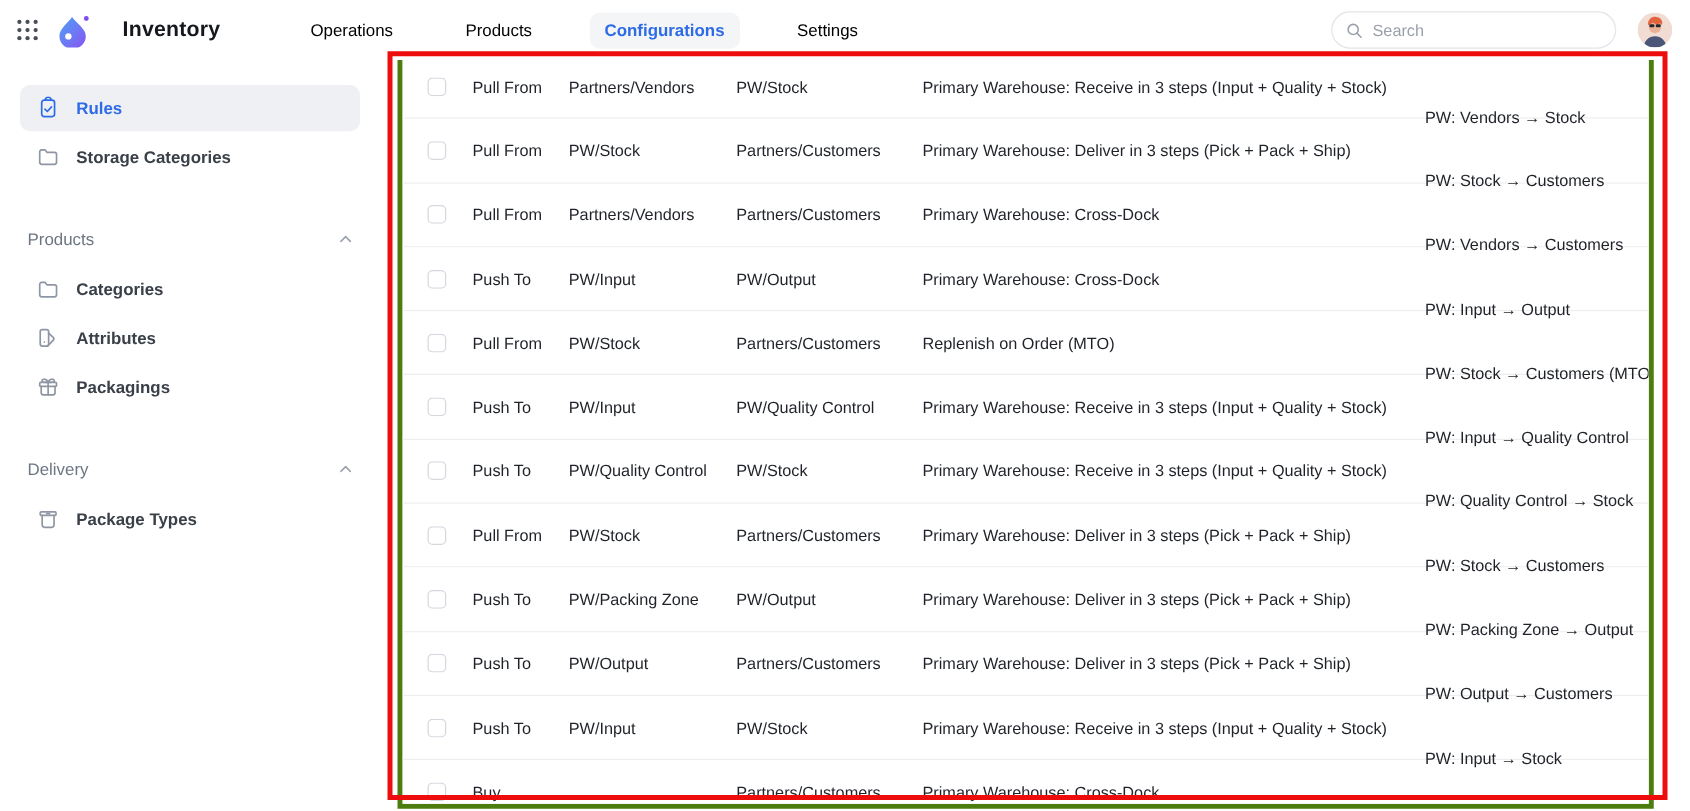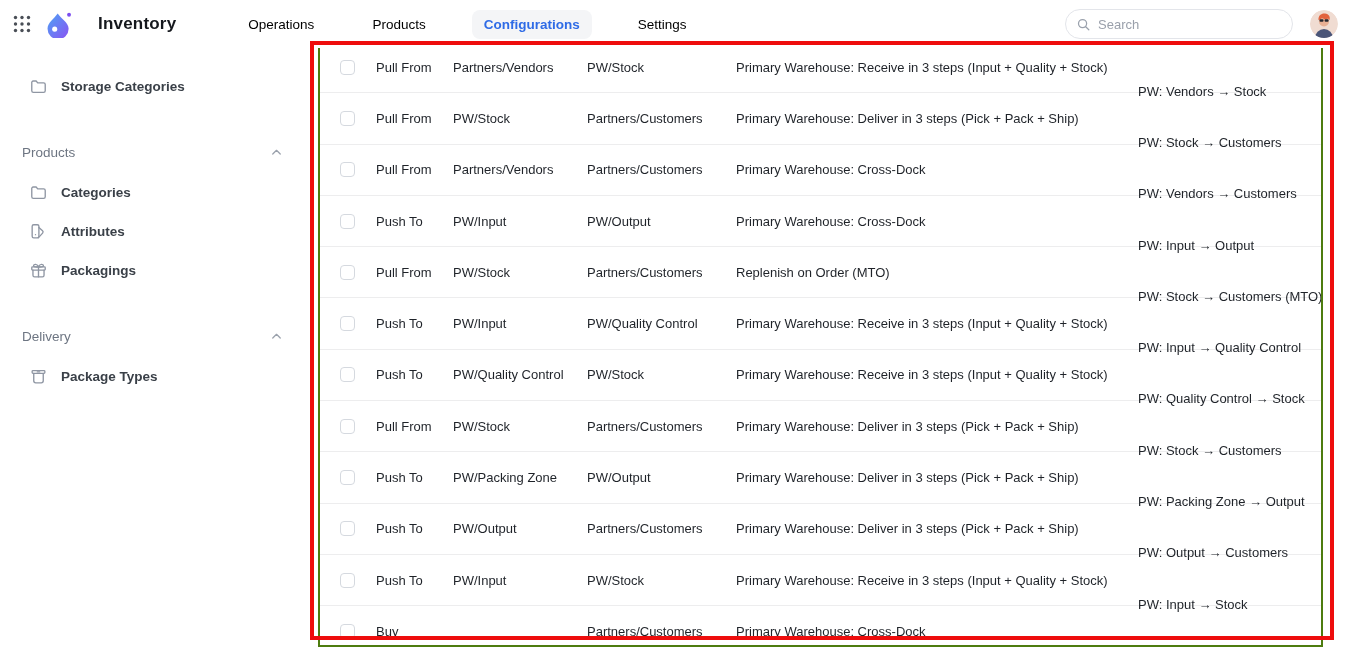--- a/index.html
+++ b/index.html
@@ -31,21 +31,21 @@
   .side-item.active .lbl { color:#2e6be6; }
   .side-item .ico { width:20px; height:20px; display:flex; align-items:center; justify-content:center; color:#8f96a3; }
   .side-item.active .ico { color:#2e6be6; }
   .side-section { display:flex; align-items:center; justify-content:space-between;
                   margin:40px 4px 14px 6px; cursor:pointer; }
   .side-section .sec-lbl { font-size:13.5px; color:#6d7582; font-weight:500; }
   .side-section .chev { color:#9aa1ac; display:flex; }
 
   
   .table { position:absolute; top:40px; left:318px; width:1005px; height:607px;
-           background:#fff; border:2px solid #4d7c0f; overflow:hidden; z-index:1; }
+           background:#fff; border:4px solid #4d7c0f; overflow:hidden; z-index:1; }
   .trow { display:flex; align-items:center; height:51.3px; border-bottom:1px solid #ededee;
           font-size:13px; color:#1f2329; cursor:pointer; background:#fff; }
   .cell { white-space:nowrap; overflow:hidden; }
   .c-cb { width:56px; flex:none; display:flex; }
   .checkbox { width:15px; height:15px; border:1px solid #d5d9df; border-radius:4px; margin-left:20px; background:#fff; }
   .c-action { width:77px; flex:none; }
   .c-src    { width:134px; flex:none; }
   .c-dst    { width:149px; flex:none; }
   .c-route  { width:402px; flex:none; }
   .c-rule   { flex:1;margin-top:48px; }
@@ -108,20 +108,30 @@
       <path d="M5 28 a9 9 0 0 1 18 0 Z" fill="#4a5578"></path>
       <circle cx="14" cy="11.5" r="5" fill="#e8b094"></circle>
       <path d="M8.5 10 C 8 5 12 3 15 3.5 C 19 4 20.5 7 19.5 10 L18 8.5 L15.5 9.5 L12 8 L9.8 9.8 Z" fill="#e2633e"></path>
       <rect x="9.5" y="9.3" width="4" height="2.4" rx="1" fill="#23262e"></rect>
       <rect x="14.6" y="9.3" width="4" height="2.4" rx="1" fill="#23262e"></rect>
     </svg>
   </div>
 </div>
 
 <div class="sidebar">
+  <div class="side-item active">
+    <span class="ico">
+      <svg width="19" height="19" viewBox="0 0 24 24" fill="none" stroke="currentColor" stroke-width="1.7" stroke-linecap="round" stroke-linejoin="round">
+        <rect x="5.5" y="4" width="13" height="16.5" rx="2.5"></rect>
+        <path d="M9 4 a3 3 0 0 1 6 0"></path>
+        <path d="M8.8 13 l2.4 2.4 4.2-4.6"></path>
+      </svg>
+    </span>
+    <span class="lbl">Rules</span>
+  </div>
   <div class="side-item">
     <span class="ico">
       <svg width="19" height="19" viewBox="0 0 24 24" fill="none" stroke="currentColor" stroke-width="1.7" stroke-linecap="round" stroke-linejoin="round">
         <path d="M3.5 7.5 v10 a2 2 0 0 0 2 2 h13 a2 2 0 0 0 2-2 v-8 a2 2 0 0 0-2-2 h-7.5 l-2-2.5 h-3.5 a2 2 0 0 0-2 2.5 z"></path>
       </svg>
     </span>
     <span class="lbl">Storage Categories</span>
   </div>
 
   <div class="side-section">

